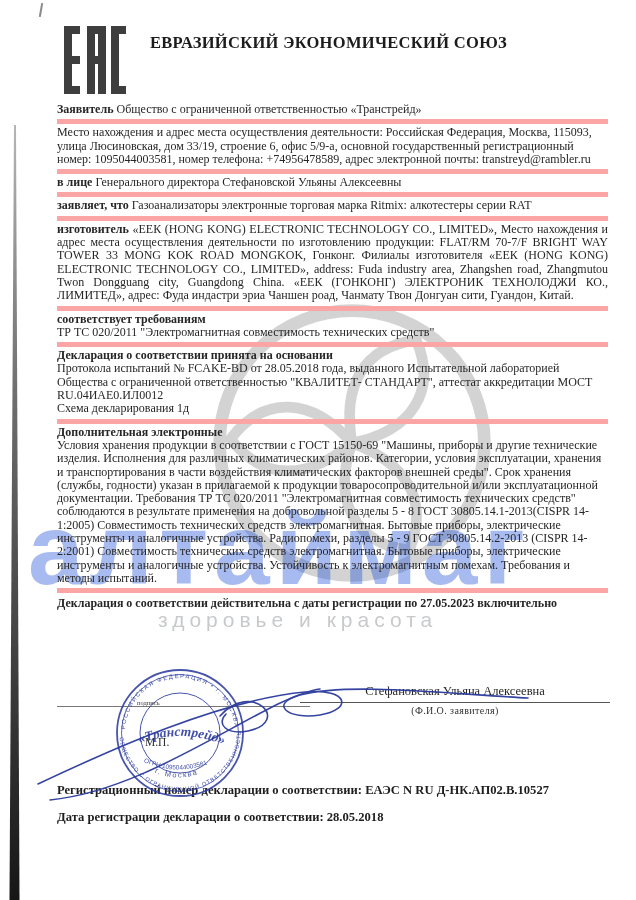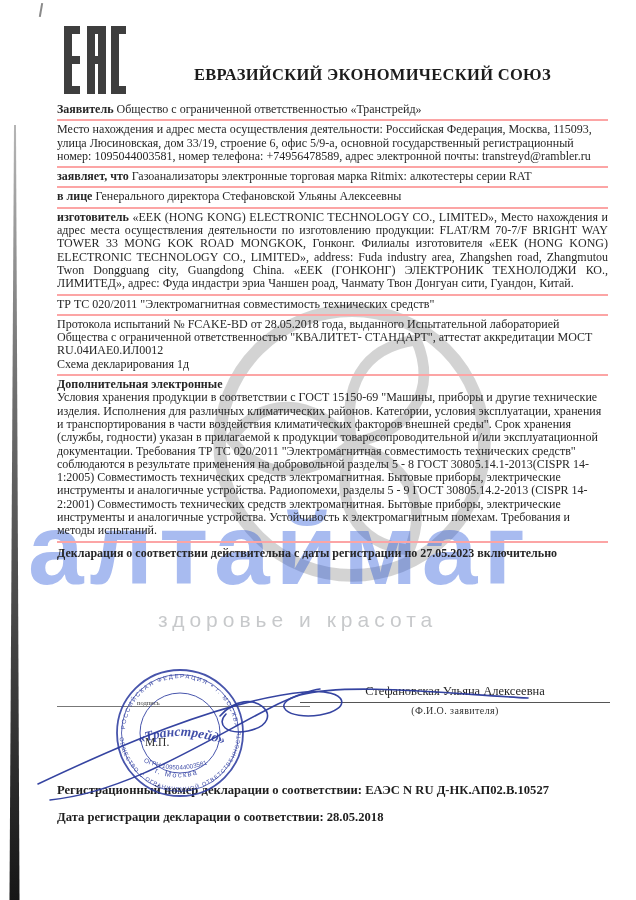--- a/index.html
+++ b/index.html
@@ -5,29 +5,29 @@
   html,body { margin:0; padding:0; background:#e8e8e8; }
   .page {
     position:relative; width:636px; height:900px; margin:0 auto;
     background:#ffffff; overflow:hidden;
     font-family:"Liberation Serif", serif; color:#222;
   }
   
   .eac-logo { position:absolute; left:64px; top:26px; z-index:2; }
   .titles {
     position:absolute; left:150px; top:32px; width:445px; z-index:2;
-    text-align:center; font-weight:bold; font-size:16.5px; line-height:22px;
-    color:#1c1c1c; letter-spacing:.3px;margin-top:32px;
+    text-align:left; font-weight:bold; font-size:16.5px; line-height:22px;
+    color:#1c1c1c; letter-spacing:.3px;
   }
   
   .doc {
     position:absolute; left:57px; top:101px; width:551px; z-index:2;
     font-size:12px; line-height:13.3px; color:#262626;
   }
-  .row { border-bottom:2px solid #fca5a5; padding:2px 0 3px 0; }
+  .row { border-bottom:5px solid #fca5a5; padding:2px 0 3px 0; }
   .row:last-child { border-bottom:none; }
   .row p { margin:0; }
   .lbl { font-weight:bold; }
   .hdr { font-weight:bold; }
   .just { text-align:justify; }
   .validity { font-weight:bold; padding-top:4px; }
   
   .mp-underline { position:absolute; left:57px; top:706px; width:253px; border-top:1px solid #777; z-index:2; }
   .sig-block { position:absolute; left:300px; top:684px; width:310px; z-index:2; text-align:center; }
   .sig-name { font-size:12.5px; color:#262626; padding-bottom:3px; border-bottom:1px solid #555; }
@@ -112,39 +112,41 @@
     <div class="row">
       <p><span class="lbl">Заявитель</span>
          <span>Общество с ограниченной ответственностью «Транстрейд»</span></p>
     </div>
 
     <div class="row">
       <p>Место нахождения и адрес места осуществления деятельности: Российская Федерация, Москва, 115093, улица Люсиновская, дом 33/19, строение 6, офис 5/9-а, основной государственный регистрационный номер: 1095044003581, номер телефона: +74956478589, адрес электронной почты: transtreyd@rambler.ru</p>
     </div>
 
     <div class="row">
+      <p><span class="lbl">в лице</span>
+         <span>Генерального директора Стефановской Ульяны Алексеевны</span></p>
+    </div>
+
+    <div class="row">
       <p><span class="lbl">заявляет, что</span>
          <span>Газоанализаторы электронные  торговая марка Ritmix: алкотестеры серии RAT</span></p>
     </div>
 
     <div class="row">
-      <p><span class="lbl">в лице</span>
-         <span>Генерального директора Стефановской Ульяны Алексеевны</span></p>
-    </div>
-
-    <div class="row">
       <p class="just"><span class="lbl">изготовитель</span>
          <span>«ЕЕК (HONG KONG) ELECTRONIC TECHNOLOGY CO., LIMITED», Место нахождения и адрес места осуществления деятельности по изготовлению продукции: FLAT/RM 70-7/F BRIGHT WAY TOWER 33 MONG KOK ROAD MONGKOK, Гонконг. Филиалы изготовителя «ЕЕК (HONG KONG) ELECTRONIC TECHNOLOGY CO., LIMITED», address: Fuda industry area, Zhangshen road, Zhangmutou Twon Dongguang city, Guangdong China. «ЕЕК (ГОНКОНГ) ЭЛЕКТРОНИК ТЕХНОЛОДЖИ КО., ЛИМИТЕД», адрес: Фуда индастри эриа Чаншен роад, Чанмату Твон Донгуан сити, Гуандон, Китай.</span></p>
     </div>
 
     <div class="row">
+      <p class="hdr">соответствует требованиям</p>
       <p>ТР ТС 020/2011 "Электромагнитная совместимость технических средств"</p>
     </div>
 
     <div class="row">
+      <p class="hdr">Декларация о соответствии принята на основании</p>
       <p>Протокола испытаний № FCAKE-BD от 28.05.2018 года, выданного Испытательной лабораторией Общества с ограниченной ответственностью "КВАЛИТЕТ- СТАНДАРТ", аттестат аккредитации МОСТ RU.04ИАЕ0.ИЛ0012</p>
       <p>Схема декларирования 1д</p>
     </div>
 
     <div class="row">
       <p class="hdr">Дополнительная электронные</p>
       <p>Условия хранения продукции в соответствии с ГОСТ 15150-69 "Машины, приборы и другие технические изделия. Исполнения для различных климатических районов. Категории, условия эксплуатации, хранения и транспортирования в части воздействия климатических факторов внешней среды". Срок хранения (службы, годности) указан в прилагаемой к продукции товаросопроводительной и/или эксплуатационной документации. Требования ТР ТС 020/2011 "Электромагнитная совместимость технических средств" соблюдаются в результате применения на добровольной разделы 5 - 8 ГОСТ 30805.14.1-2013(CISPR 14-1:2005) Совместимость технических средств электромагнитная. Бытовые приборы, электрические инструменты и аналогичные устройства. Радиопомехи, разделы 5 - 9 ГОСТ 30805.14.2-2013 (CISPR 14-2:2001) Совместимость технических средств электромагнитная. Бытовые приборы, электрические инструменты и аналогичные устройства. Устойчивость к электромагнитным помехам. Требования и методы испытаний.</p>
     </div>
 
     <div class="row validity">Декларация о соответствии  действительна с даты регистрации по 27.05.2023 включительно</div>

